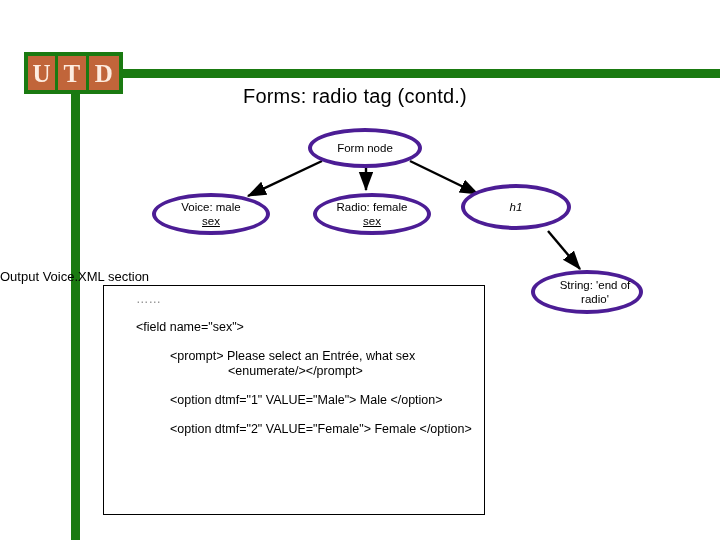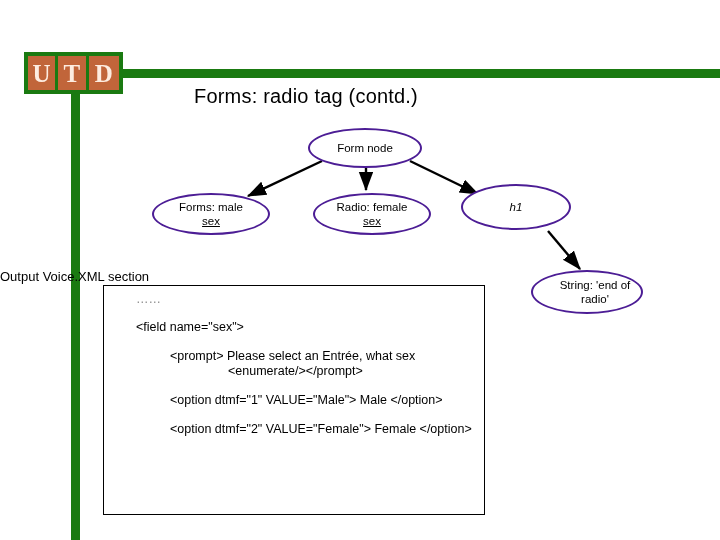--- a/index.html
+++ b/index.html
@@ -57,41 +57,42 @@
     font-family: "Liberation Serif", serif;
     font-weight: bold;
     font-size: 25px;
     line-height: 1;
   }
   .utd-letter.wide { flex: 1.12; }
 
   
   #page-title {
     position: absolute;
-    left: 0;
+    left: 16px;
     top: 85px;
     width: 612px;
     text-align: center;
     font-size: 20px;
     letter-spacing: 0.2px;
     color: #000;
+    padding-left: 33px;
   }
 
   
   #diagram {
     position: absolute;
     left: 0;
     top: 0;
     width: 720px;
     height: 540px;
     pointer-events: none;
   }
   .node {
     position: absolute;
-    border: 2px solid #4c1d95;
+    border: 4px solid #4c1d95;
     border-radius: 50%;
     background: #fff;
     display: flex;
     align-items: center;
     justify-content: center;
     text-align: center;
     font-size: 11.5px;
     line-height: 1.25;
     box-sizing: border-box;
   }
@@ -167,21 +168,21 @@
 
   <line x1="548" y1="231" x2="580" y2="269" stroke="#000" stroke-width="2.4" marker-end="url(#arrow)"></line>
 </svg>
 
 <div class="node" id="node-form">
   <span>Form node</span>
 </div>
 
 <div class="node" id="node-radio-male">
   <span>
-    <span>Forms: male</span><br>
+    <span>Voice: male</span><br>
     <u>sex</u>
   </span>
 </div>
 
 <div class="node" id="node-radio-female">
   <span>
     <span>Radio: female</span><br>
     <u>sex</u>
   </span>
 </div>

